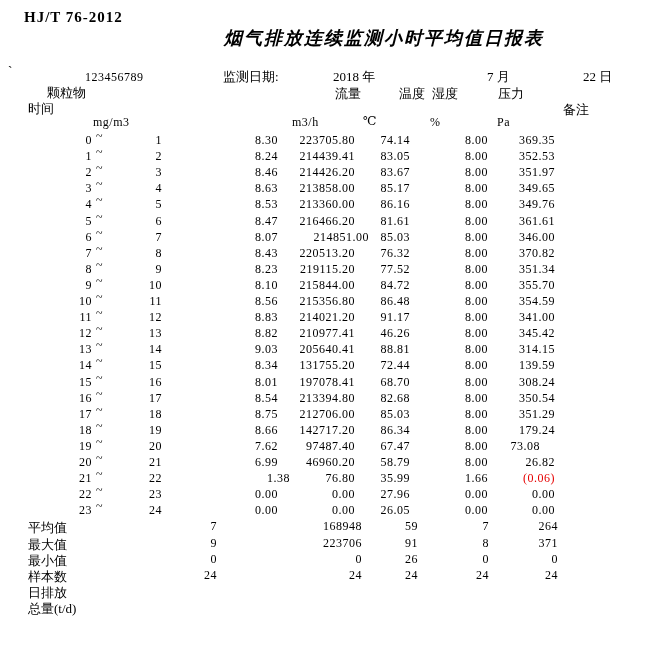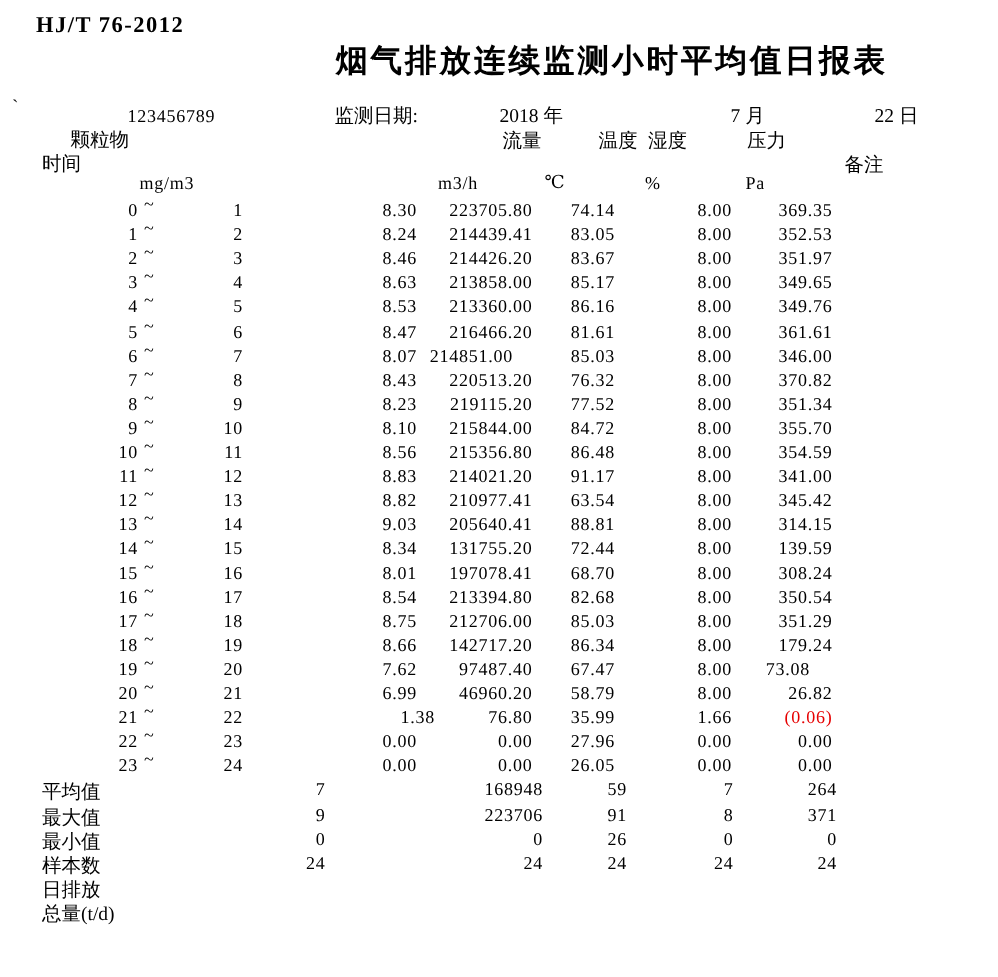--- a/index.html
+++ b/index.html
@@ -2,21 +2,21 @@
 <html><head>
 <meta charset="utf-8">
 <style>
   html,body{margin:0;padding:0;background:#ffffff;}
   #report{
     position:relative;width:665px;height:651px;background:#ffffff;color:#000;
     font-family:"Liberation Serif","DejaVu Serif",serif;overflow:hidden;
   }
   .abs{position:absolute;white-space:nowrap;}
   .std-no{font-size:15px;font-weight:bold;letter-spacing:1px;font-family:"Liberation Serif",serif;}
-  .title{font-size:21px;font-weight:bold;letter-spacing:2px;}
+  .title{font-size:18px;font-weight:bold;letter-spacing:2px;font-style:italic;}
   .cjk{font-size:13px;}
   .unit{font-size:12px;letter-spacing:0.5px;}
   .num{font-size:12px;letter-spacing:0.5px;}
   .hrow,.srow{position:absolute;left:0;top:0;width:665px;height:16px;}
   .cell{position:absolute;font-size:12px;letter-spacing:0.5px;text-align:right;white-space:nowrap;}
   .c-tilde{transform:translateY(-4px);text-align:left;}
   .s-label{position:absolute;font-size:13px;letter-spacing:0;text-align:left;white-space:nowrap;}
   .neg{color:#e60000;}
   .footer{font-size:13px;}
 </style>
@@ -109,21 +109,21 @@
         <div class="cell" style="left: 277px; width: 78px;">216466.20</div>
         <div class="cell" style="left: 360px; width: 50px;">81.61</div>
         <div class="cell" style="left: 438px; width: 50px;">8.00</div>
         <div class="cell" style="left: 491px; width: 64px;">361.61</div>
       </div>
       <div class="hrow" style="top: 229.6px;">
         <div class="cell" style="left: 52px; width: 40px;">6</div>
         <div class="cell c-tilde" style="left: 96px; width: 14px;">~</div>
         <div class="cell" style="left: 114px; width: 48px;">7</div>
         <div class="cell" style="left: 196px; width: 82px;">8.07</div>
-        <div class="cell" style="left: 264px; width: 78px; text-align: right;">214851.00</div>
+        <div class="cell" style="left: 291px; width: 78px; text-align: right;">214851.00</div>
         <div class="cell" style="left: 360px; width: 50px;">85.03</div>
         <div class="cell" style="left: 438px; width: 50px;">8.00</div>
         <div class="cell" style="left: 491px; width: 64px;">346.00</div>
       </div>
       <div class="hrow" style="top: 245.7px;">
         <div class="cell" style="left: 52px; width: 40px;">7</div>
         <div class="cell c-tilde" style="left: 96px; width: 14px;">~</div>
         <div class="cell" style="left: 114px; width: 48px;">8</div>
         <div class="cell" style="left: 196px; width: 82px;">8.43</div>
         <div class="cell" style="left: 277px; width: 78px;">220513.20</div>
@@ -170,21 +170,21 @@
         <div class="cell" style="left: 360px; width: 50px;">91.17</div>
         <div class="cell" style="left: 438px; width: 50px;">8.00</div>
         <div class="cell" style="left: 491px; width: 64px;">341.00</div>
       </div>
       <div class="hrow" style="top: 326.2px;">
         <div class="cell" style="left: 52px; width: 40px;">12</div>
         <div class="cell c-tilde" style="left: 96px; width: 14px;">~</div>
         <div class="cell" style="left: 114px; width: 48px;">13</div>
         <div class="cell" style="left: 196px; width: 82px;">8.82</div>
         <div class="cell" style="left: 277px; width: 78px;">210977.41</div>
-        <div class="cell" style="left: 360px; width: 50px;">63.54</div>
+        <div class="cell" style="left: 360px; width: 50px;">46.26</div>
         <div class="cell" style="left: 438px; width: 50px;">8.00</div>
         <div class="cell" style="left: 491px; width: 64px;">345.42</div>
       </div>
       <div class="hrow" style="top: 342.3px;">
         <div class="cell" style="left: 52px; width: 40px;">13</div>
         <div class="cell c-tilde" style="left: 96px; width: 14px;">~</div>
         <div class="cell" style="left: 114px; width: 48px;">14</div>
         <div class="cell" style="left: 196px; width: 82px;">9.03</div>
         <div class="cell" style="left: 277px; width: 78px;">205640.41</div>
         <div class="cell" style="left: 360px; width: 50px;">88.81</div>

